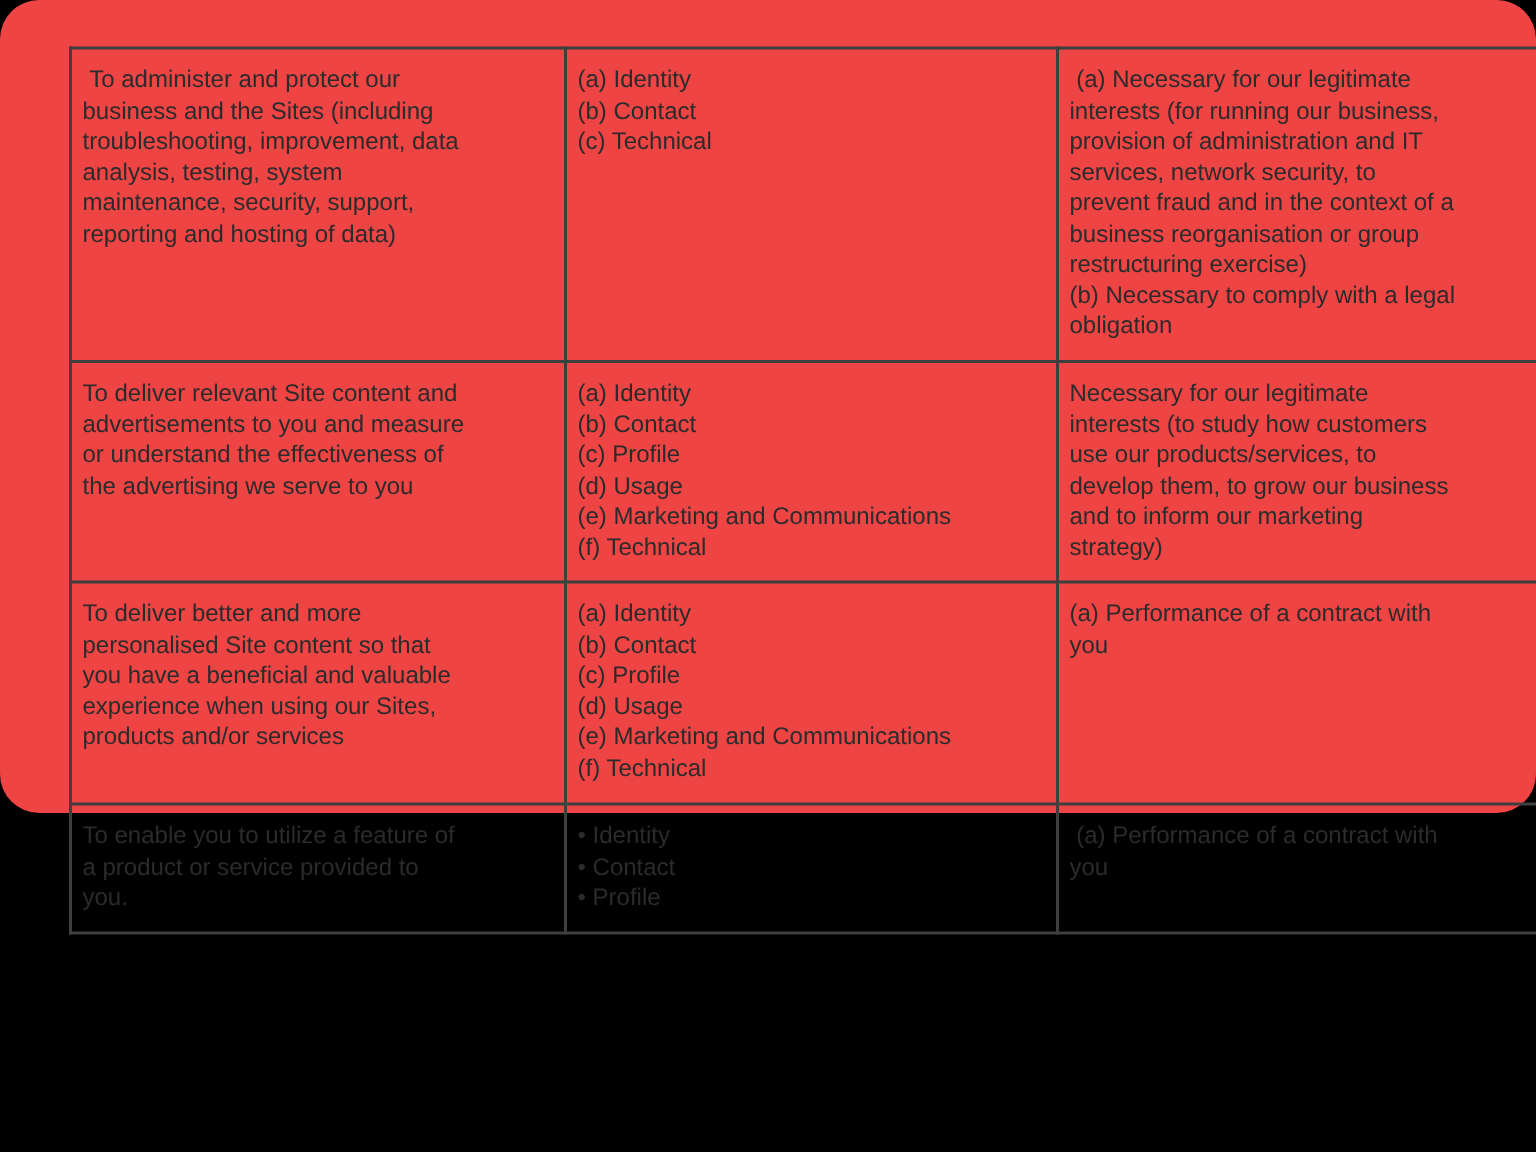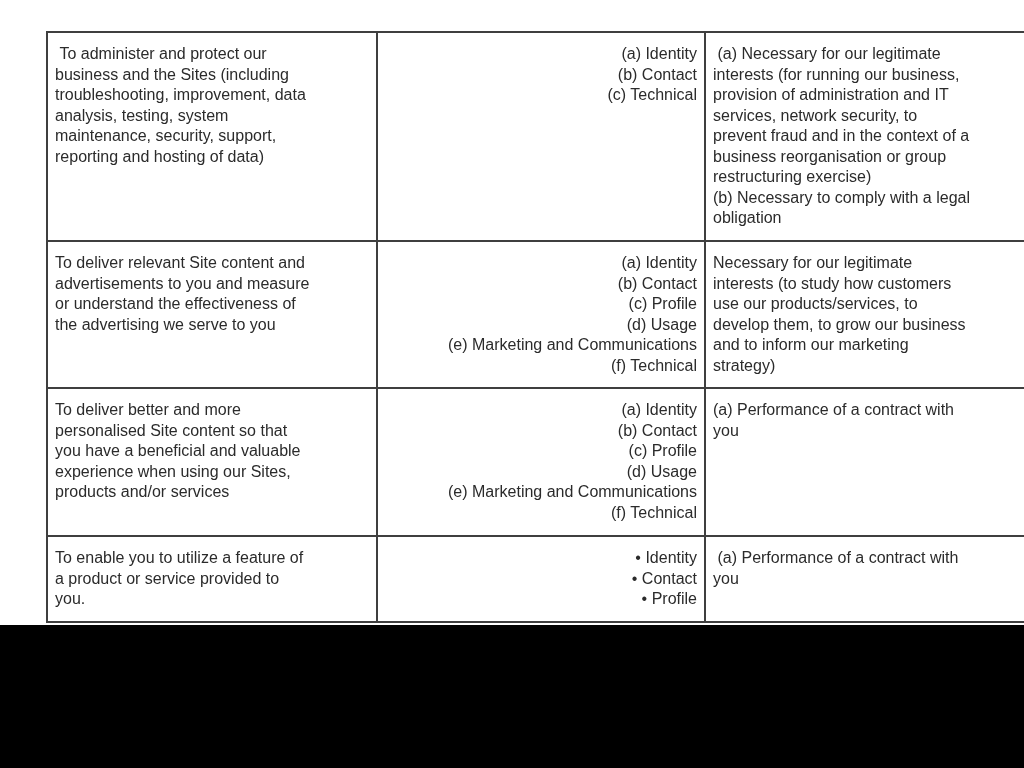--- a/index.html
+++ b/index.html
@@ -9,43 +9,44 @@
     height: 768px;
     background: #000000;
     overflow: hidden;
     font-family: "Liberation Sans", "DejaVu Sans", sans-serif;
   }
   .page {
     position: absolute;
     top: 0;
     left: 0;
     width: 1024px;
-    height: 625px;
-    background: #ffffff;
+    height: 542px;
+    background: #ef4444;
+    border-radius: 26px;
   }
   table.policy-table {
     position: absolute;
     left: 46px;
     top: 31px;
     width: 936px;
     border-collapse: collapse;
     table-layout: fixed;
   }
   table.policy-table td {
     border: 2px solid #3f3f3f;
     vertical-align: top;
     padding: 11px 7px;
     font-size: 16px;
     line-height: 20.5px;
     color: #2b2b2b;
     white-space: pre-wrap;
     overflow: hidden;
   }
   .col1 { width: 314px; }
-  .col2 { width: 312px; text-align: right; }
+  .col2 { width: 312px; }
   .col3 { width: 310px; }
   tr.row-1 { height: 209px; }
   tr.row-2 { height: 146px; }
   tr.row-3 { height: 148px; }
   tr.row-4 { height: 83px; }
   .letterbox-bottom {
     position: absolute;
     top: 655px;
     left: 0;
     width: 1024px;

